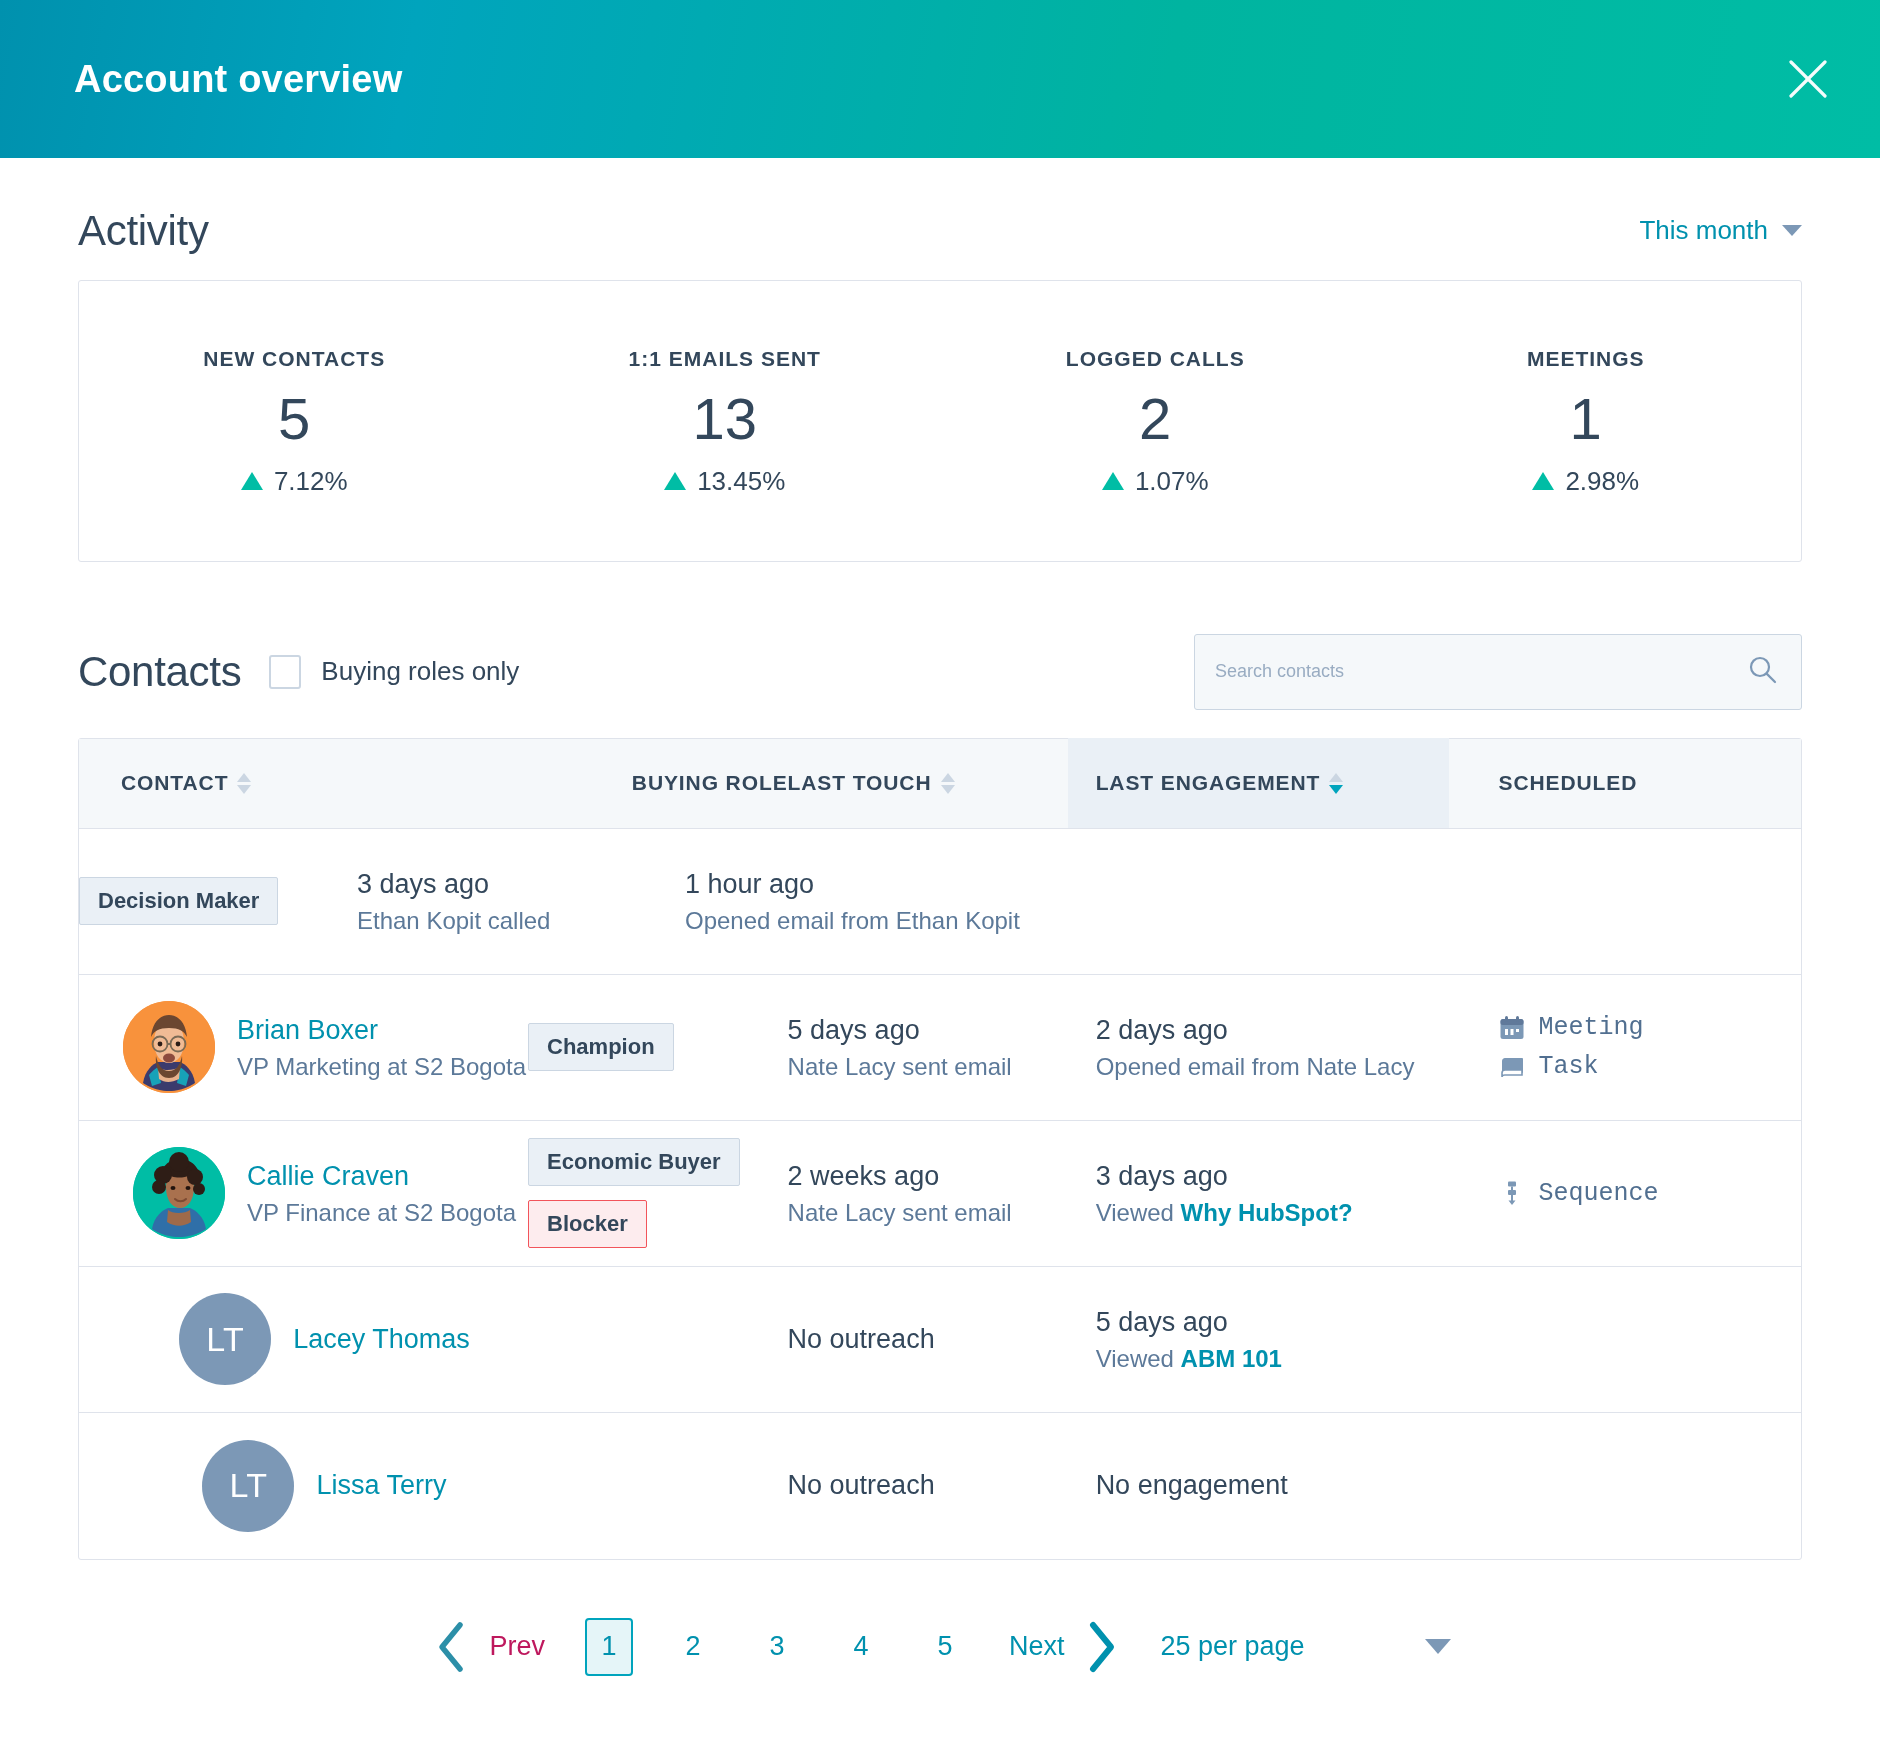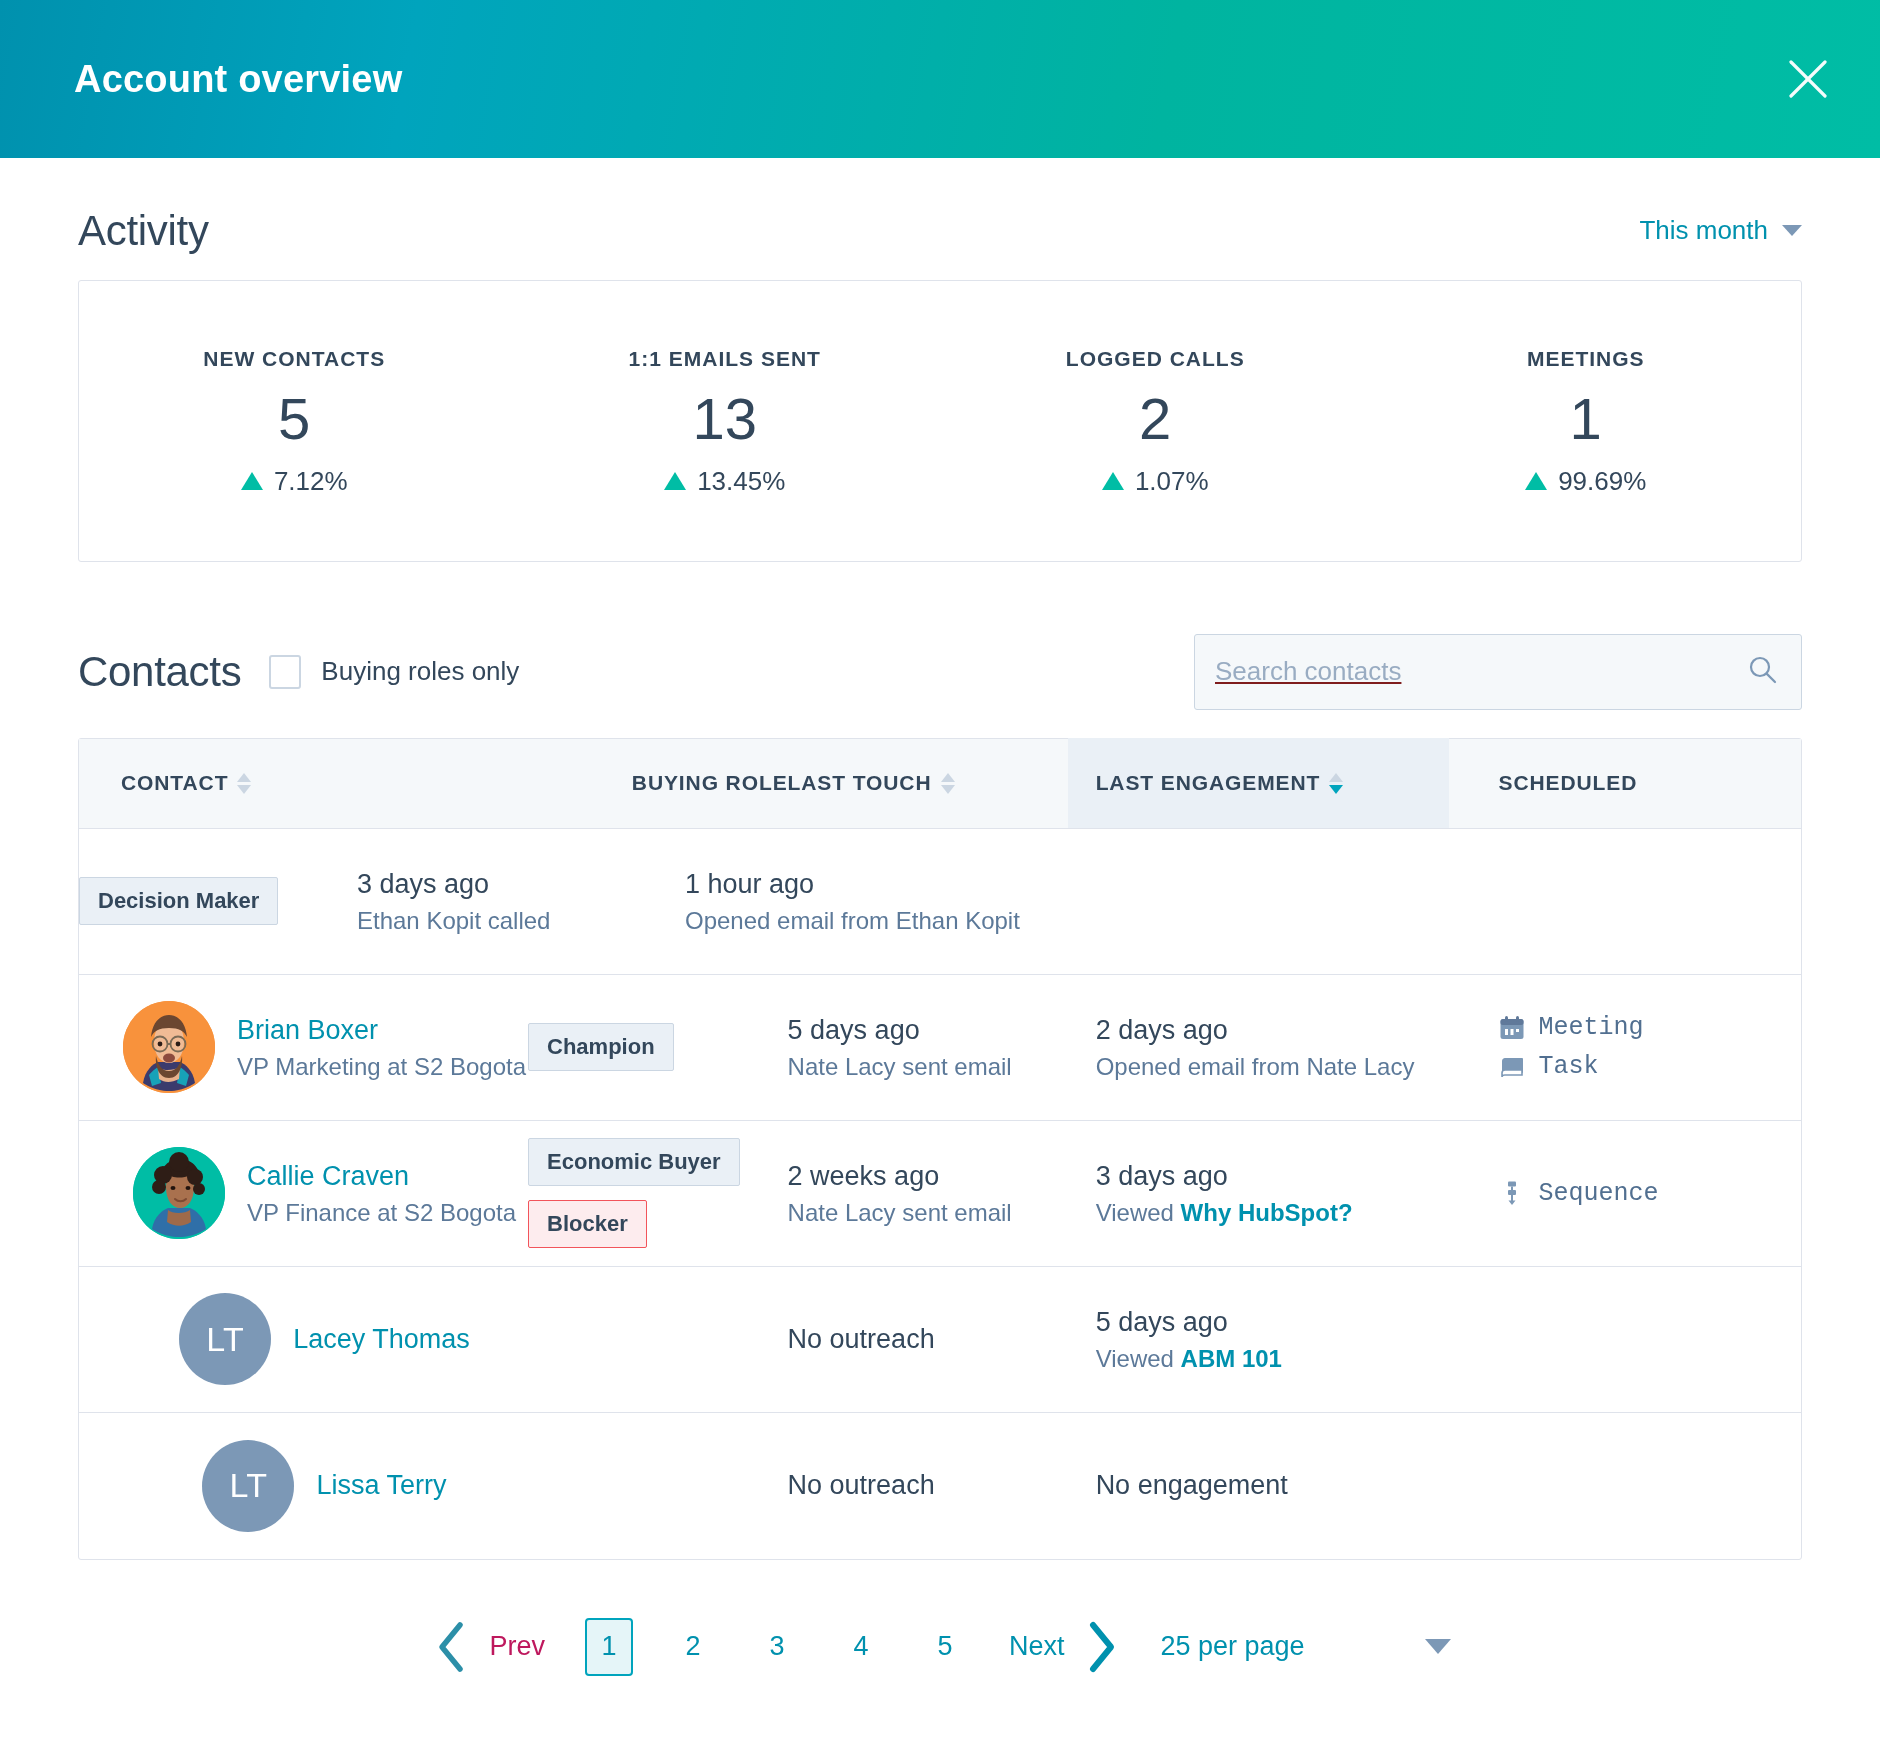--- a/index.html
+++ b/index.html
@@ -135,23 +135,22 @@
     border-radius: 3px;
     background: #f5f8fa;
     display: flex;
     align-items: center;
     padding: 0 22px 0 20px;
     justify-content: space-between;
   }
   .search-input {
     border: none; outline: none; background: transparent;
     font-family: "Liberation Sans", sans-serif;
-    font-size: 26px; color: #7f1d1d; font-weight: 300;
+    font-size: 18px; color: #7f1d1d; font-weight: 300;
     width: 500px;
-    text-decoration: underline;
   }
   .search-input::placeholder { color: #99acc2; }
 
   
   .table {
     border: 1px solid #dfe3eb;
     border-radius: 3px;
     background: #fff;
   }
   .thead {
@@ -364,21 +363,21 @@
         <div class="stat-delta">
           <span class="tri-up"></span>
           <span>1.07%</span>
         </div>
       </div>
       <div class="stat">
         <div class="stat-label">MEETINGS</div>
         <div class="stat-value">1</div>
         <div class="stat-delta">
           <span class="tri-up"></span>
-          <span>99.69%</span>
+          <span>2.98%</span>
         </div>
       </div>
     </div>
   </div>
 
   <div class="section-contacts">
     <div class="contacts-top">
       <div class="contacts-left">
         <h2 class="section-title">Contacts</h2>
         <div class="checkbox-wrap">

